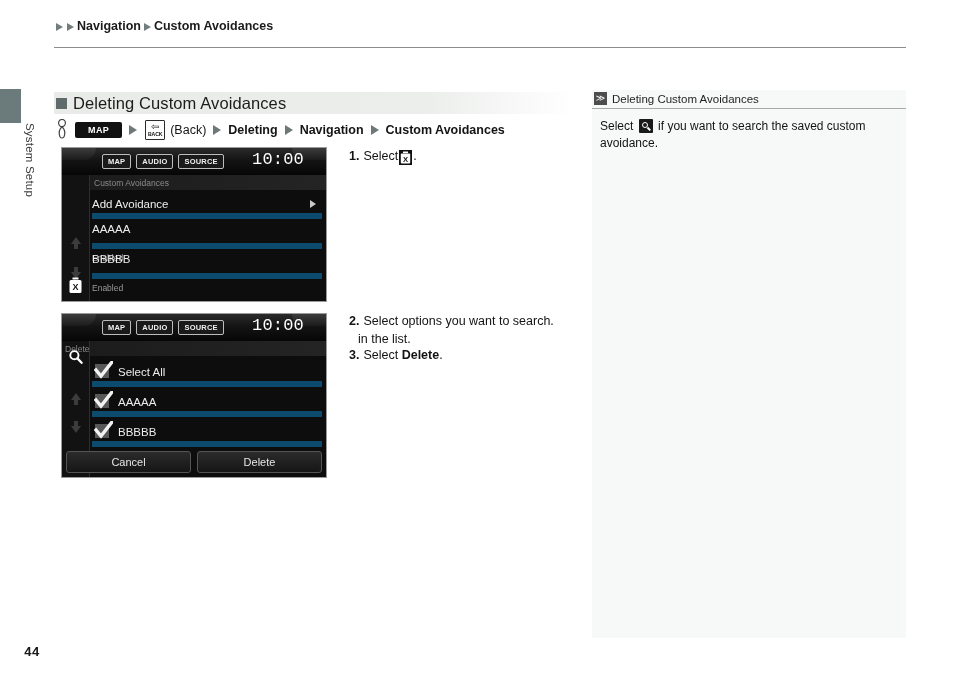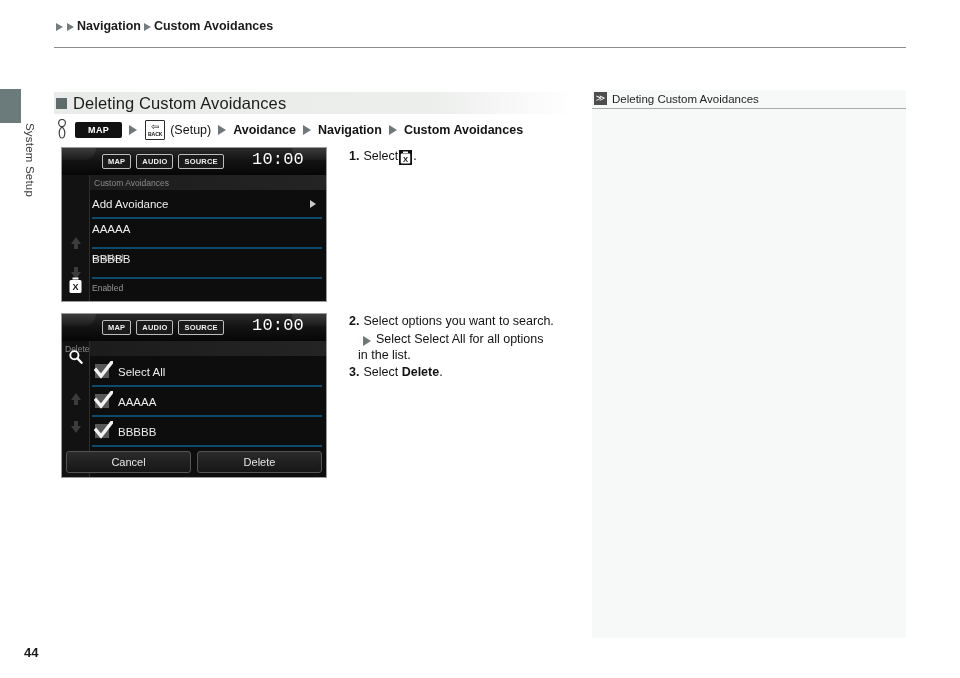--- a/index.html
+++ b/index.html
@@ -143,21 +143,21 @@
     position: absolute; left: 32px; top: 3px;
     font-size: 8.5px; color: #8a8a8a;
   }
   .titlebar-bg {
     position:absolute; left:28px; right:0; top:0; height:15px;
     background: linear-gradient(to right,#1c1c1c,#242424);
   }
 
   .row {
     position: absolute; left: 30px; right: 4px;
-    border-bottom: 2px solid #0c4a6e;
+    border-bottom: 6px solid #0c4a6e;
     color: #e8e8e8;
   }
   .row .main { font-size: 11.5px; color: #ededed; }
   .row .sub  { font-size: 8.5px; color: #9a9a9a; margin-top: 18px; }
   .row .arrow {
     position:absolute; right: 6px; top: 7px;
     width:0;height:0;
     border-left: 6px solid #c9c9c9;
     border-top: 4px solid transparent; border-bottom: 4px solid transparent;
   }
@@ -250,21 +250,21 @@
   }
   .inline-search .hd {
     position:absolute; left:8px; top:8.5px;
     width:4px; height:1.6px; background:#fff;
     transform: rotate(45deg);
   }
 
   
   .pageno {
     position:absolute; left: 24px; top: 645px;
-    font-size: 13px; font-weight: bold; color:#1a1a1a;
+    font-size: 13px; font-weight: bold; color:#1a1a1a;font-family:Liberation Mono, monospace;
   }
   .watermark {
     position:absolute; left: 688px; top: 648px;
     font-size: 21px; color: #cfcfcf;
     font-family: "Liberation Sans", sans-serif;
     letter-spacing: .2px;
   }
 </style>
 </head>
 <body>
@@ -292,23 +292,23 @@
     <svg class="hand-icon" viewBox="0 0 12 20">
       <ellipse cx="6" cy="4" rx="3.4" ry="3.6" fill="none" stroke="#444" stroke-width="1.2"></ellipse>
       <path d="M6 7.6 C3.6 10 3 12 3.2 14.2 C3.4 17 4.6 19 6 19 C7.4 19 8.6 17 8.8 14.2 C9 12 8.4 10 6 7.6 Z" fill="none" stroke="#444" stroke-width="1.2"></path>
     </svg>
     <span class="btn-map">MAP</span>
     <span class="tri2"></span>
     <span class="btn-back">
       <span class="bk-arrow">⇦</span>
       <span class="bk-txt">BACK</span>
     </span>
-    <span class="lbl">(Setup)</span>
+    <span class="lbl">(Back)</span>
     <span class="tri2"></span>
-    <span class="lbl bold">Avoidance</span>
+    <span class="lbl bold">Deleting</span>
     <span class="tri2"></span>
     <span class="lbl bold">Navigation</span>
     <span class="tri2"></span>
     <span class="lbl bold">Custom Avoidances</span>
   </div>
 
   <div class="shot" id="shot1">
     <div class="shot-bar">
       <div class="corner-l"></div>
       <div class="corner-r"></div>
@@ -413,40 +413,40 @@
       </svg>
       <span>.</span>
     </div>
   </div>
 
   <div class="steps" id="steps2">
     <div class="step">
       <span class="num">2.</span>
       <span>Select options you want to search.</span>
     </div>
-    <div class="substep">
-      <span class="tri3"></span>
-      <span>
-        <span>Select</span>
-        <span class="b">Select All</span>
-        <span>for all options</span>
-      </span>
-    </div>
     <div class="cont">in the list.</div>
     <div class="step">
       <span class="num">3.</span>
       <span>Select</span>
       <span>&nbsp;</span>
       <span class="b">Delete</span>
       <span>.</span>
     </div>
   </div>
 
   <div class="info-panel">
     <div class="info-head">
       <div class="chev-box">≫</div>
       <div class="info-title">Deleting Custom Avoidances</div>
     </div>
+    <div class="info-body">
+      <span>Select</span>
+      <span class="inline-search">
+        <span class="mg"></span>
+        <span class="hd"></span>
+      </span>
+      <span>if you want to search the saved custom avoidance.</span>
+    </div>
   </div>
 
   <div class="pageno">44</div>
 
 </div>
 
 </body></html>

